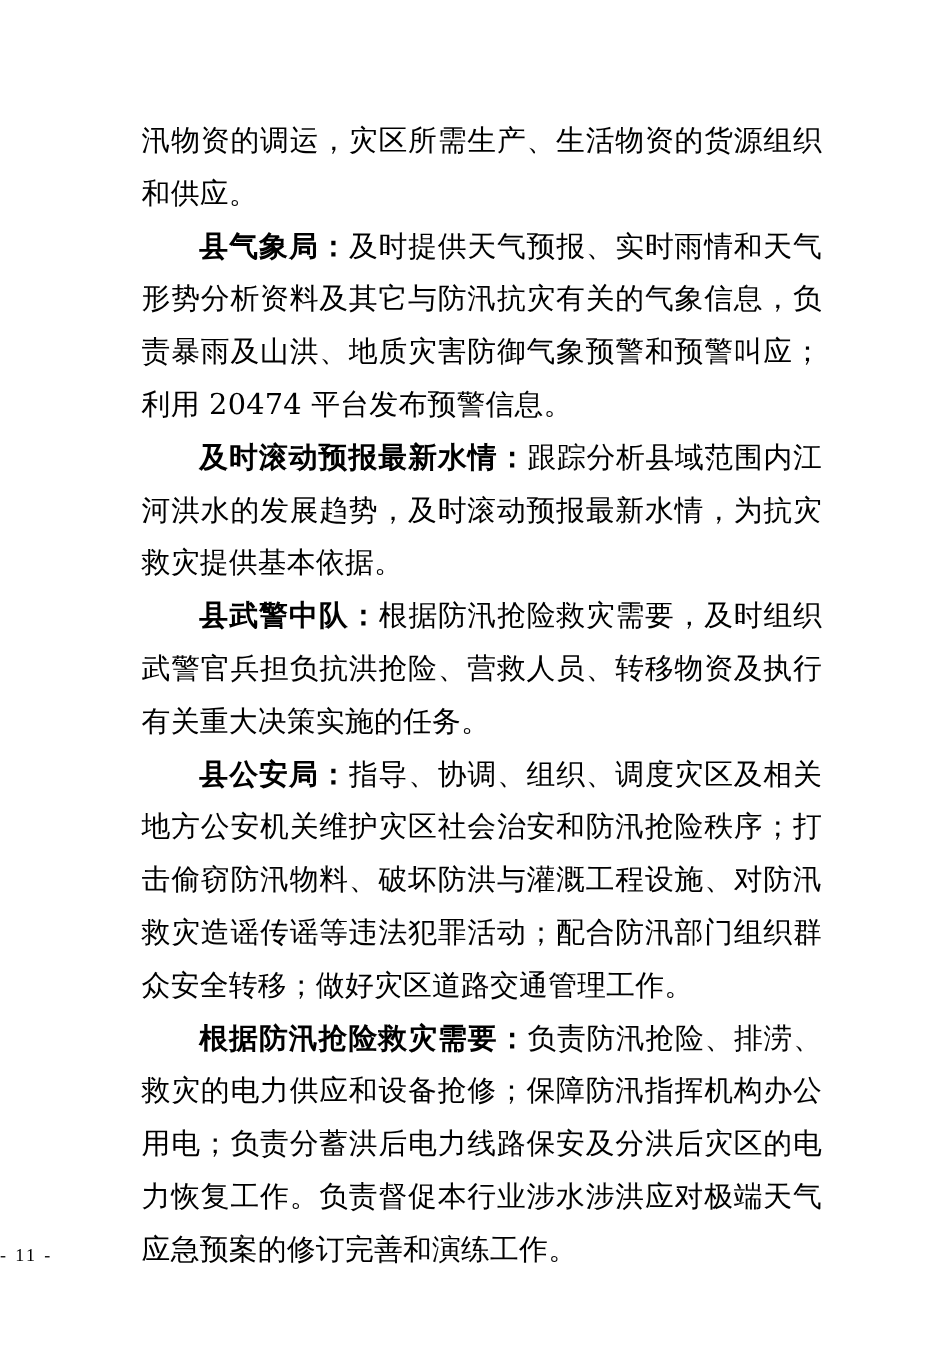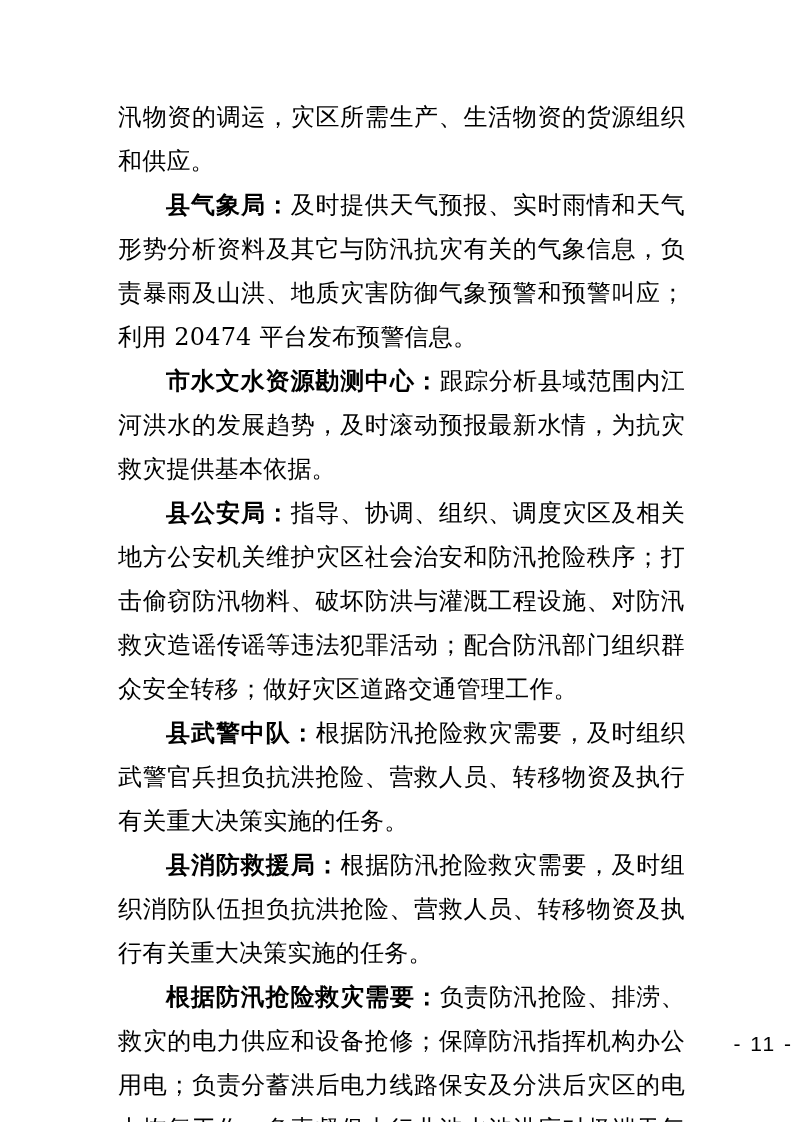--- a/index.html
+++ b/index.html
@@ -42,41 +42,40 @@
   }
   .lead {
     font-weight: bold;
     letter-spacing: 0.5px;
   }
   .pagenum {
     position: absolute;
     left: 0;
     right: 0;
     bottom: 66px;
-    text-align: right;
-    font-size: 21px;
+    text-align: left;
+    font-size: 15px;
     letter-spacing: 2px;
-    font-family: Liberation Sans, sans-serif;
+    font-family: Liberation Serif, serif;
   }
 </style>
 </head>
 <body>
 
 <div class="page">
   <div class="doc-body">
 
     <p class="para noindent"><span>汛物资的调运，灾区所需生产、生活物资的货源组织和供应。</span></p>
 
     <p class="para"><span class="lead">县气象局：</span><span>及时提供天气预报、实时雨情和天气形势分析资料及其它与防汛抗灾有关的气象信息，负责暴雨及山洪、地质灾害防御气象预警和预警叫应；利用 20474 平台发布预警信息。</span></p>
 
-    <p class="para"><span class="lead">市水文水资源勘测中心：</span><span>跟踪分析县域范围内江河洪水的发展趋势，及时滚动预报最新水情，为抗灾救灾提供基本依据。</span></p>
+    <p class="para"><span class="lead">及时滚动预报最新水情：</span><span>跟踪分析县域范围内江河洪水的发展趋势，及时滚动预报最新水情，为抗灾救灾提供基本依据。</span></p>
+
+    <p class="para"><span class="lead">县武警中队：</span><span>根据防汛抢险救灾需要，及时组织武警官兵担负抗洪抢险、营救人员、转移物资及执行有关重大决策实施的任务。</span></p>
 
     <p class="para"><span class="lead">县公安局：</span><span>指导、协调、组织、调度灾区及相关地方公安机关维护灾区社会治安和防汛抢险秩序；打击偷窃防汛物料、破坏防洪与灌溉工程设施、对防汛救灾造谣传谣等违法犯罪活动；配合防汛部门组织群众安全转移；做好灾区道路交通管理工作。</span></p>
 
-    <p class="para"><span class="lead">县武警中队：</span><span>根据防汛抢险救灾需要，及时组织武警官兵担负抗洪抢险、营救人员、转移物资及执行有关重大决策实施的任务。</span></p>
-
-    <p class="para"><span class="lead">县消防救援局：</span><span>根据防汛抢险救灾需要，及时组织消防队伍担负抗洪抢险、营救人员、转移物资及执行有关重大决策实施的任务。</span></p>
 
     <p class="para"><span class="lead">根据防汛抢险救灾需要：</span><span>负责防汛抢险、排涝、救灾的电力供应和设备抢修；保障防汛指挥机构办公用电；负责分蓄洪后电力线路保安及分洪后灾区的电力恢复工作。负责督促本行业涉水涉洪应对极端天气应急预案的修订完善和演练工作。</span></p>
 
   </div>
   <div class="pagenum">- 11 -</div>
 </div>
 
 </body></html>

